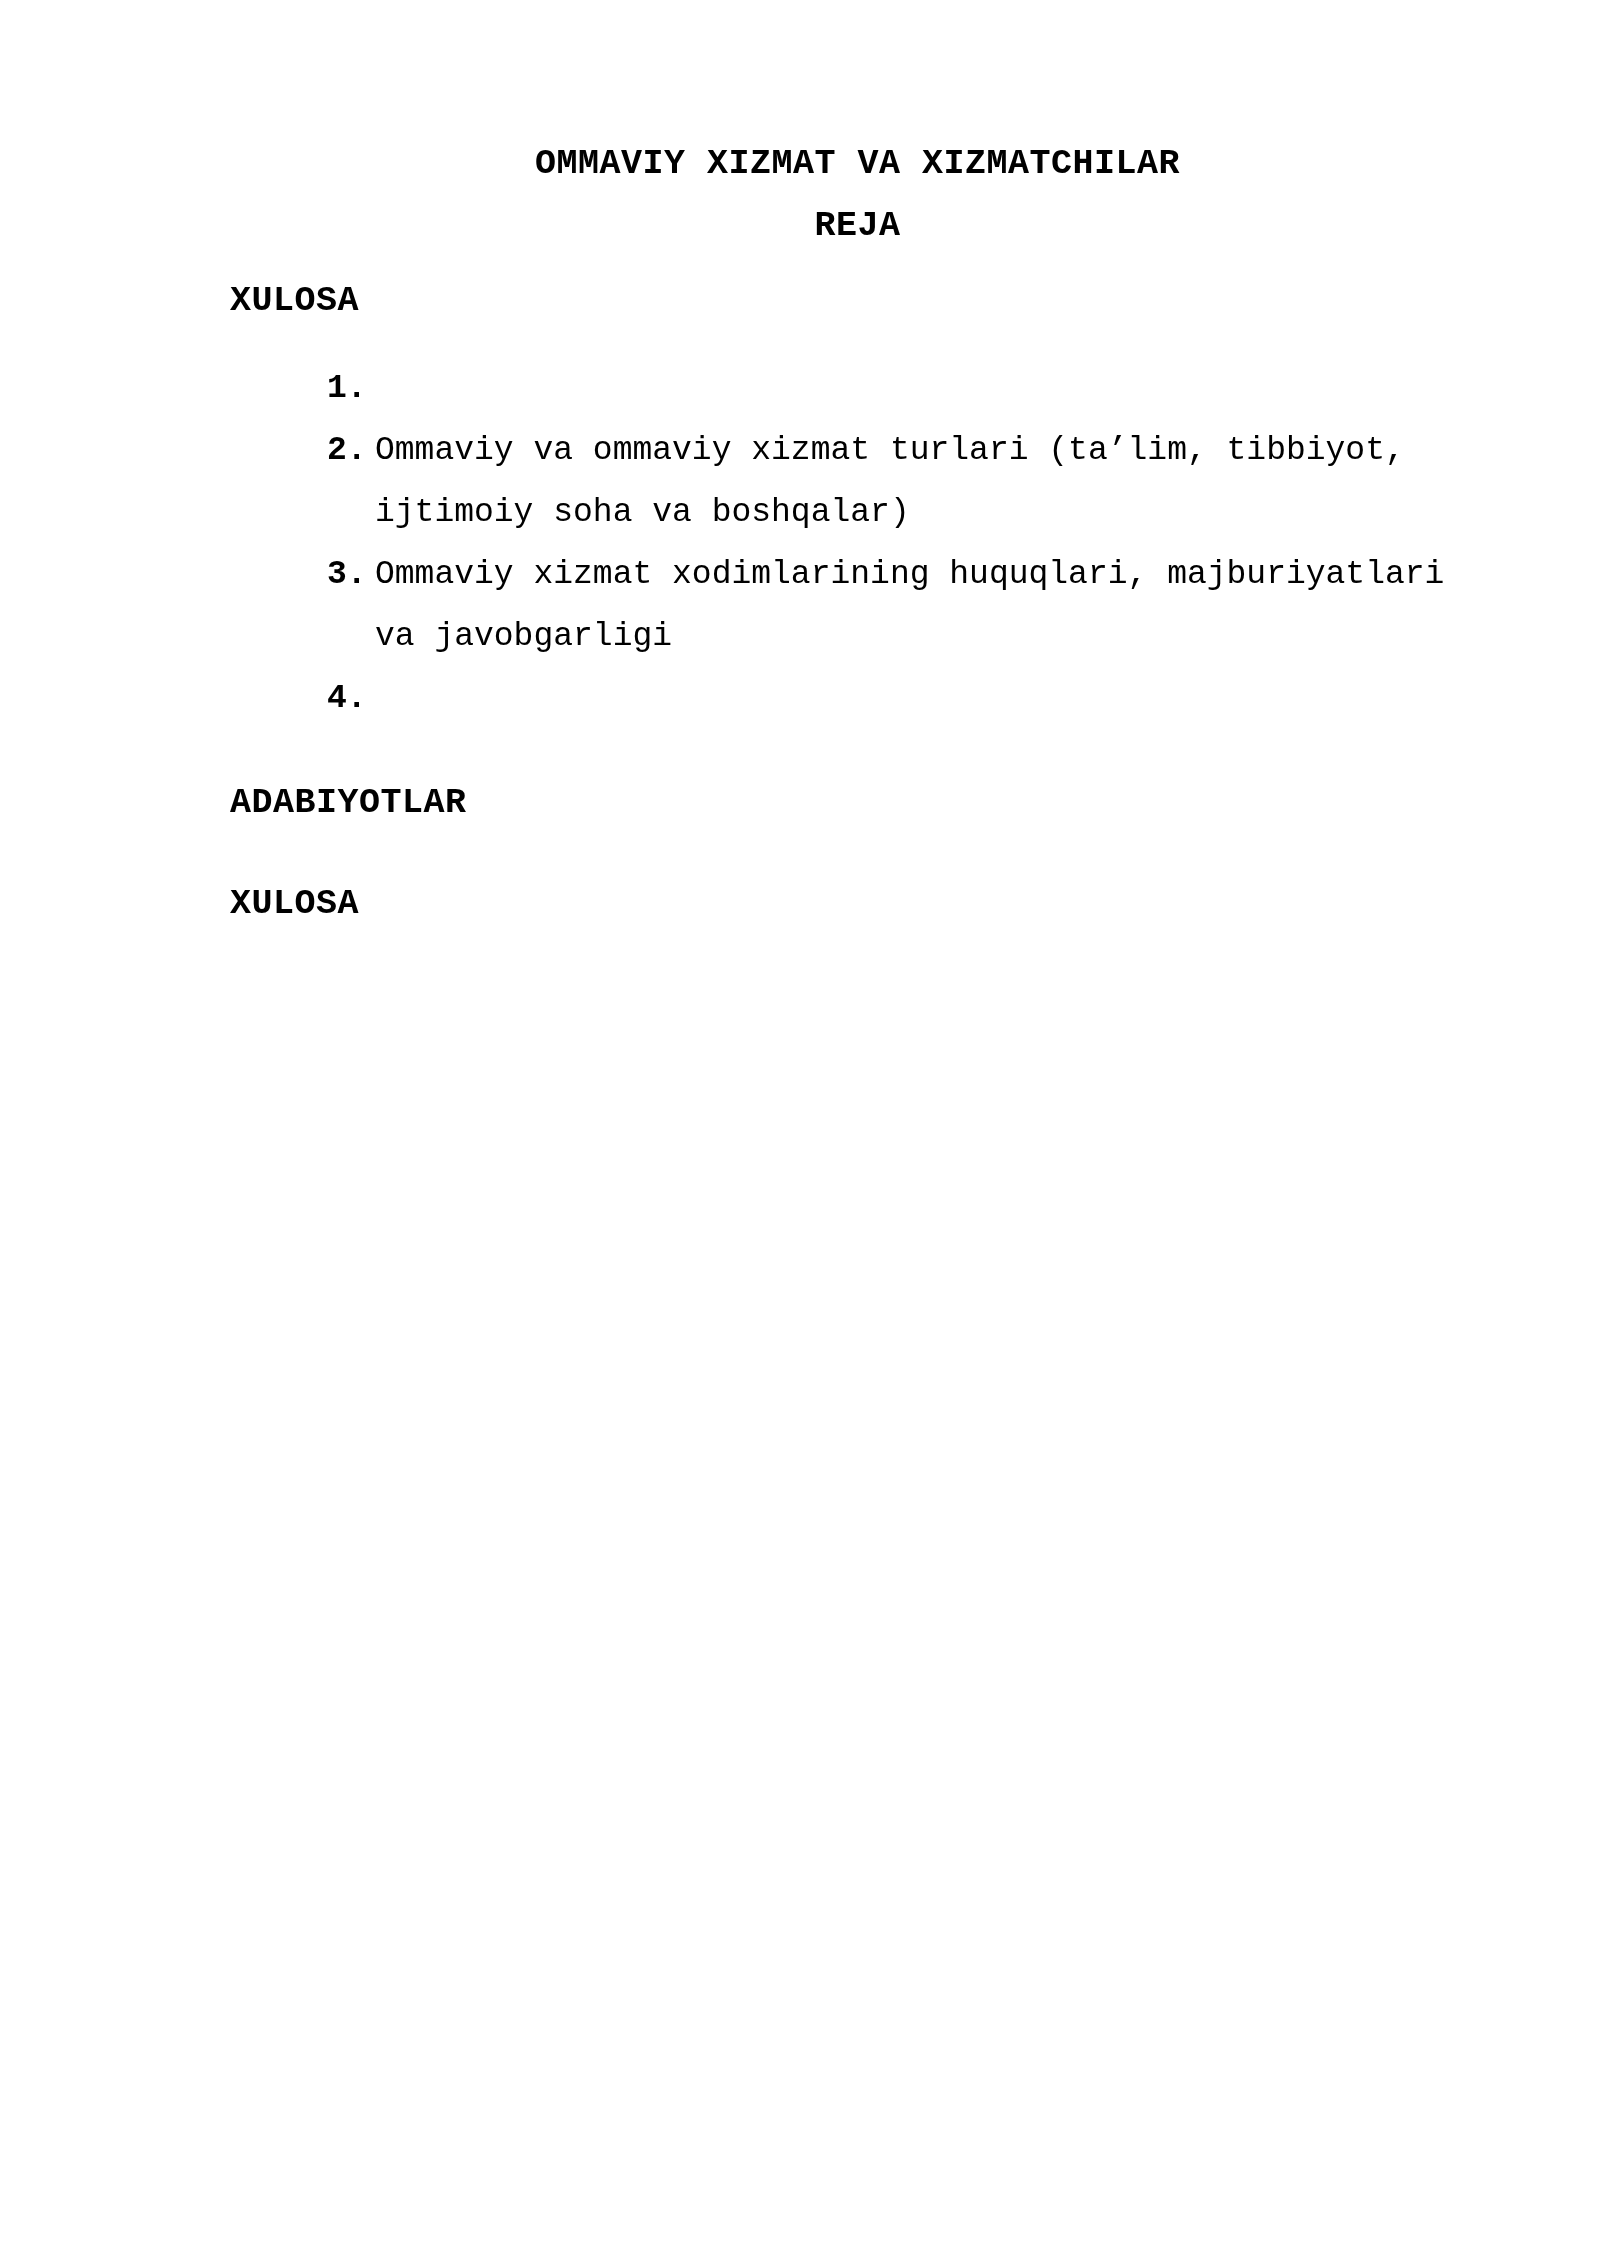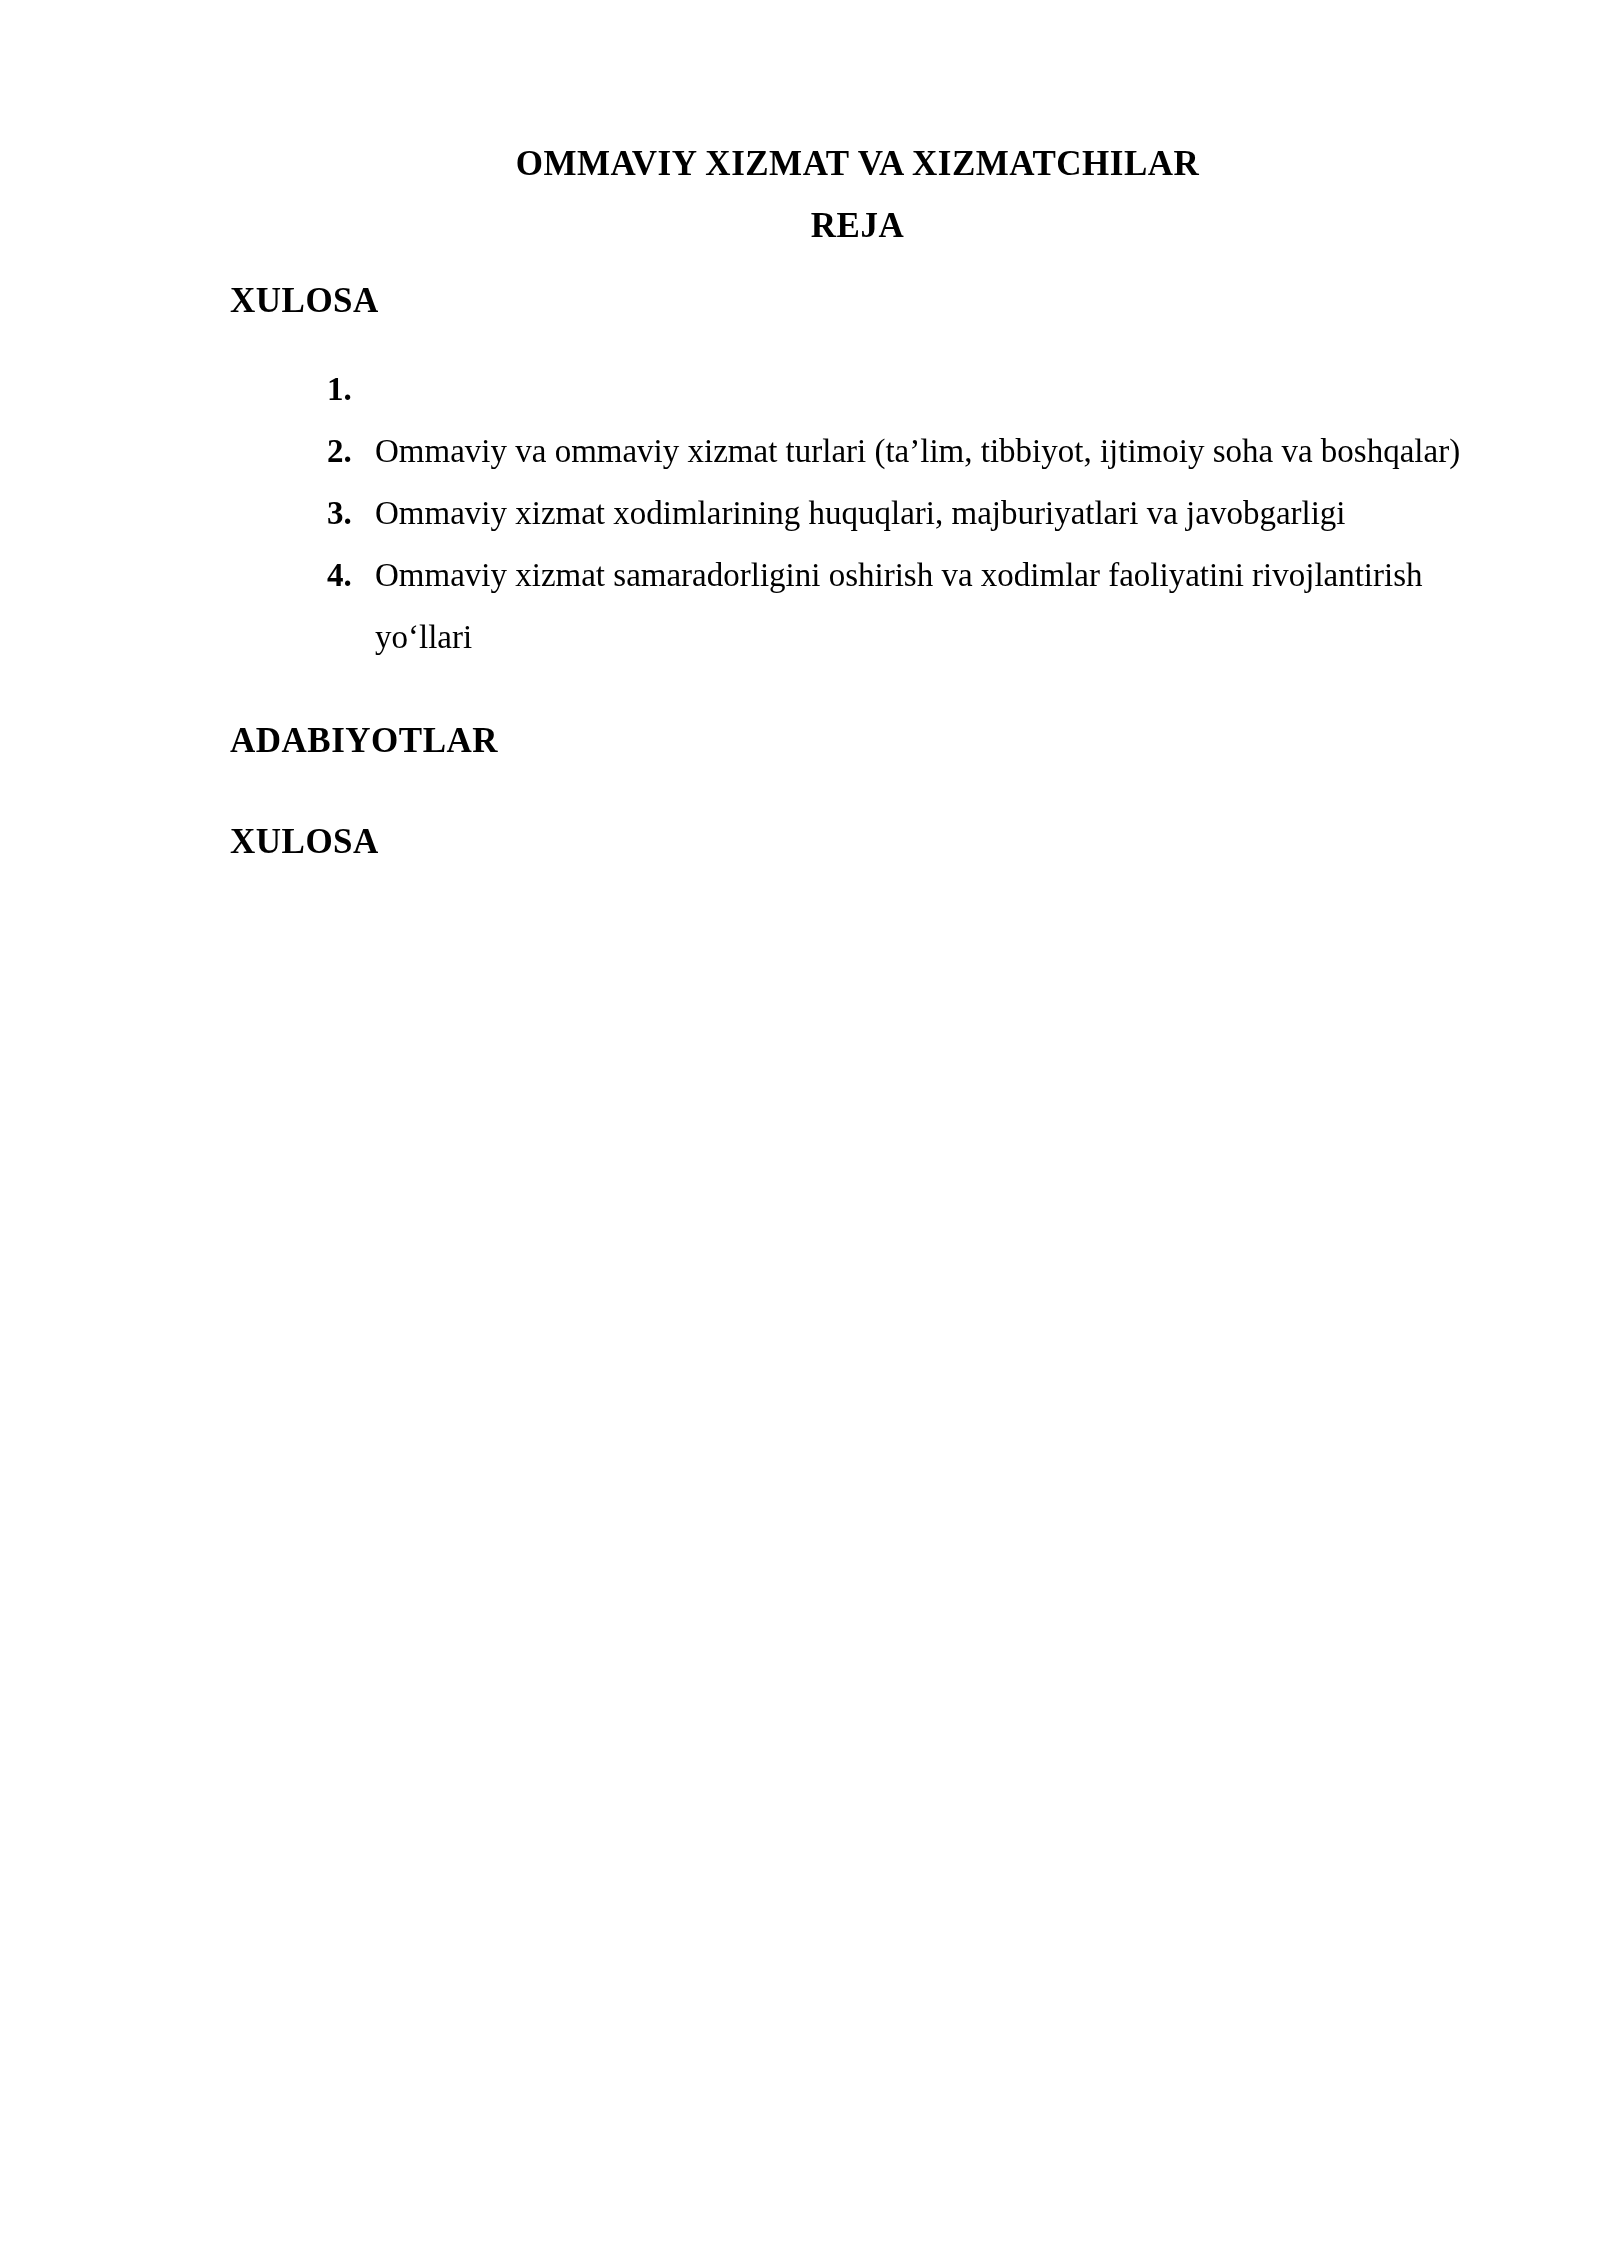--- a/index.html
+++ b/index.html
@@ -6,21 +6,21 @@
     margin: 0;
     padding: 0;
     background: #ffffff;
   }
   .page {
     position: relative;
     width: 1600px;
     height: 1626px;
     background: #ffffff;
     color: #000000;
-    font-family: Liberation Serif, serif;
+    font-family: Liberation Mono, monospace;
     overflow: hidden;
     box-sizing: border-box;
   }
   .content {
     box-sizing: border-box;
     padding: 133px 115px 0 230px;
     font-size: 33px;
     line-height: 62px;
   }
   .doc-title,
@@ -87,21 +87,20 @@
         <span class="item-text">Ommaviy va ommaviy xizmat turlari (ta’lim, tibbiyot, ijtimoiy soha va boshqalar)</span>
       </div>
 
       <div class="plan-item">
         <span class="item-number">3.</span>
         <span class="item-text">Ommaviy xizmat xodimlarining huquqlari, majburiyatlari va javobgarligi</span>
       </div>
 
       <div class="plan-item">
         <span class="item-number">4.</span>
-        <span class="item-text">Ommaviy xizmat samaradorligini oshirish va xodimlar faoliyatini rivojlantirish yo‘llari</span>
       </div>
 
     </div>
 
     <div class="section-heading heading-adabiyotlar">ADABIYOTLAR</div>
 
     <div class="section-heading heading-xulosa">XULOSA</div>
 
   </div>
 </div>

